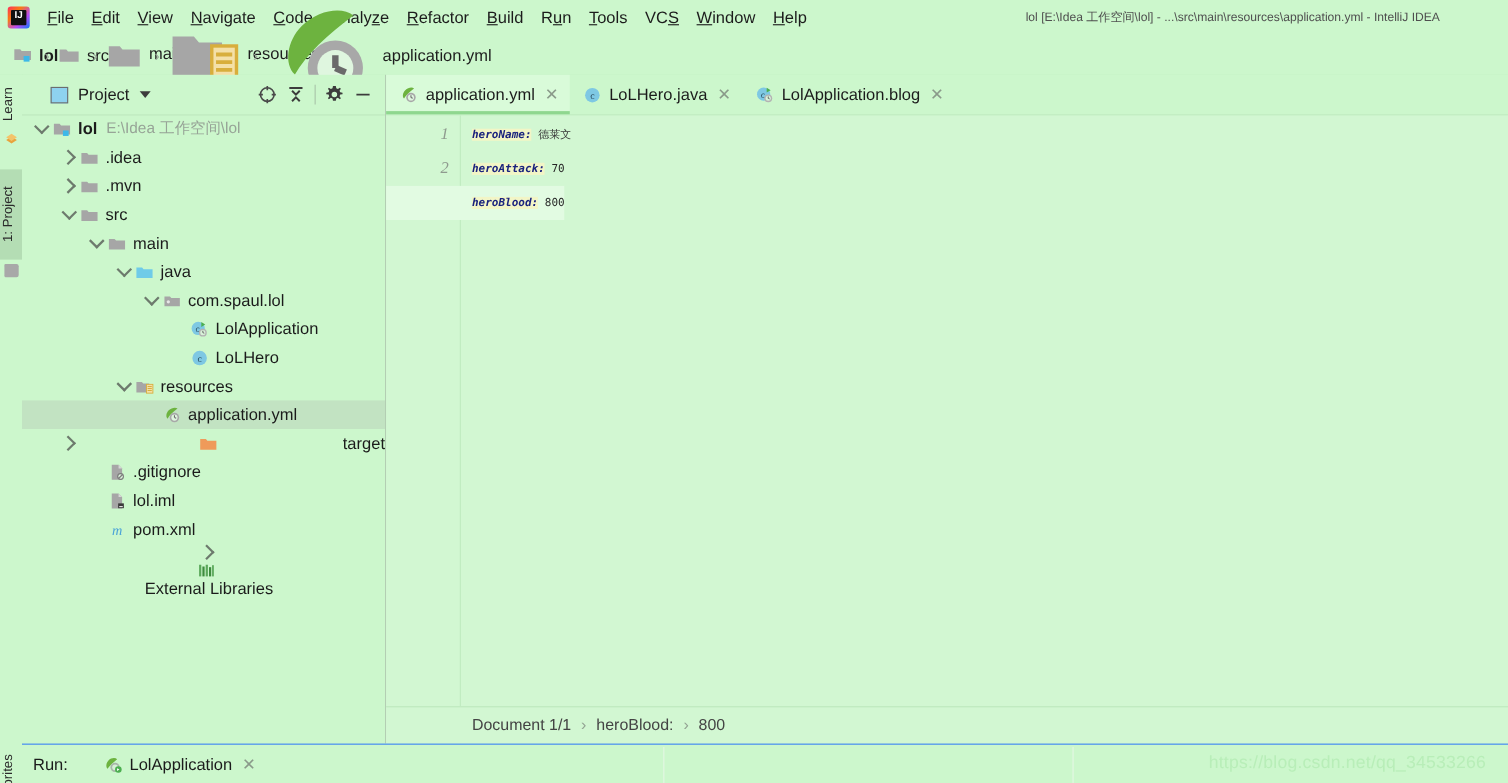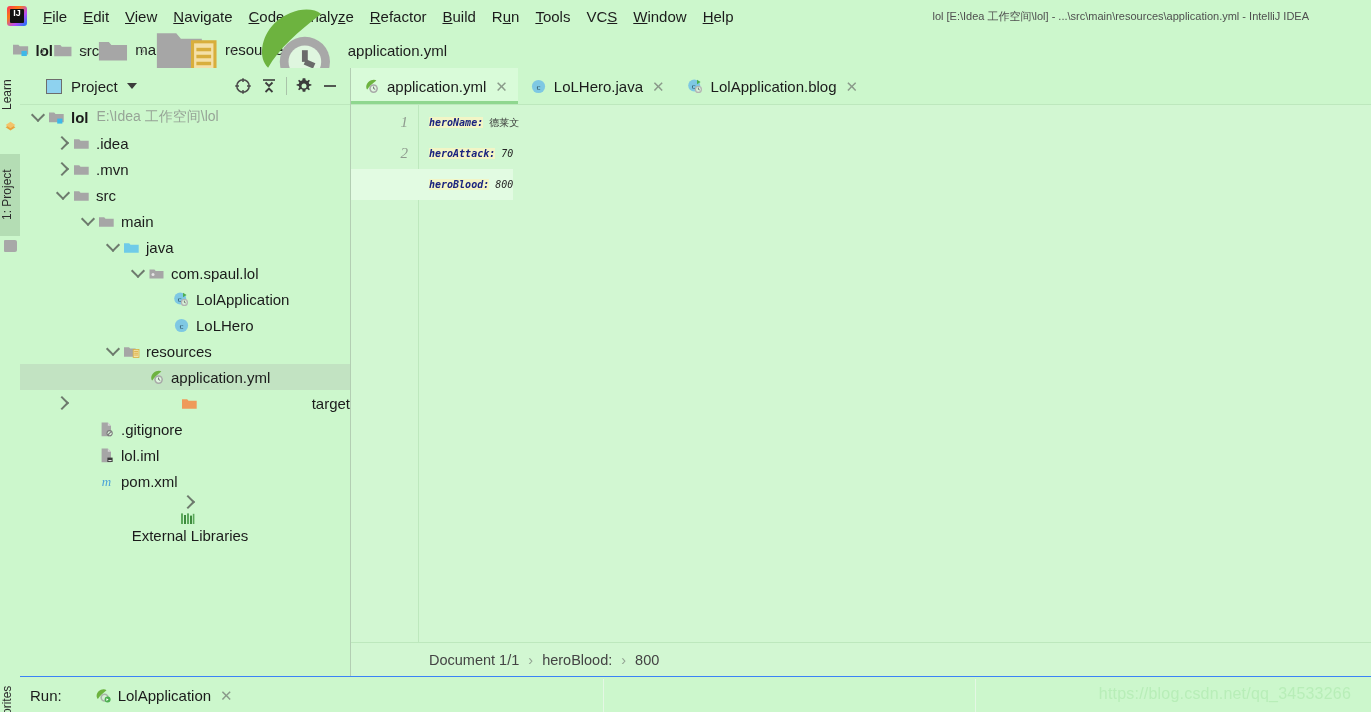--- a/index.html
+++ b/index.html
@@ -233,21 +233,21 @@
   }
   .caretline {
     position: absolute; left: -68px; right: 0;
     height: 31px; background: #e2fbe2;
   }
   .ckey {
     font-weight: bold; font-style: italic;
     color: #1a237e;
     background: #f2f5c6;
   }
-  .cval { color: #262626; font-style: italic; }
+  .cval { color: #262626; }
   .cval.cn { font-style: normal; font-family: "DejaVu Sans", sans-serif; color:#3a3a3a; }
 
   .statusbreadcrumb {
     position: absolute; left: 0; bottom: 0;
     width: 1020px; height: 33px;
     background: #d2f7d2;
     border-top: 1px solid #bde8bd;
     display: flex; align-items: center;
     padding-left: 78px;
     font-size: 14.5px; color: #444;

